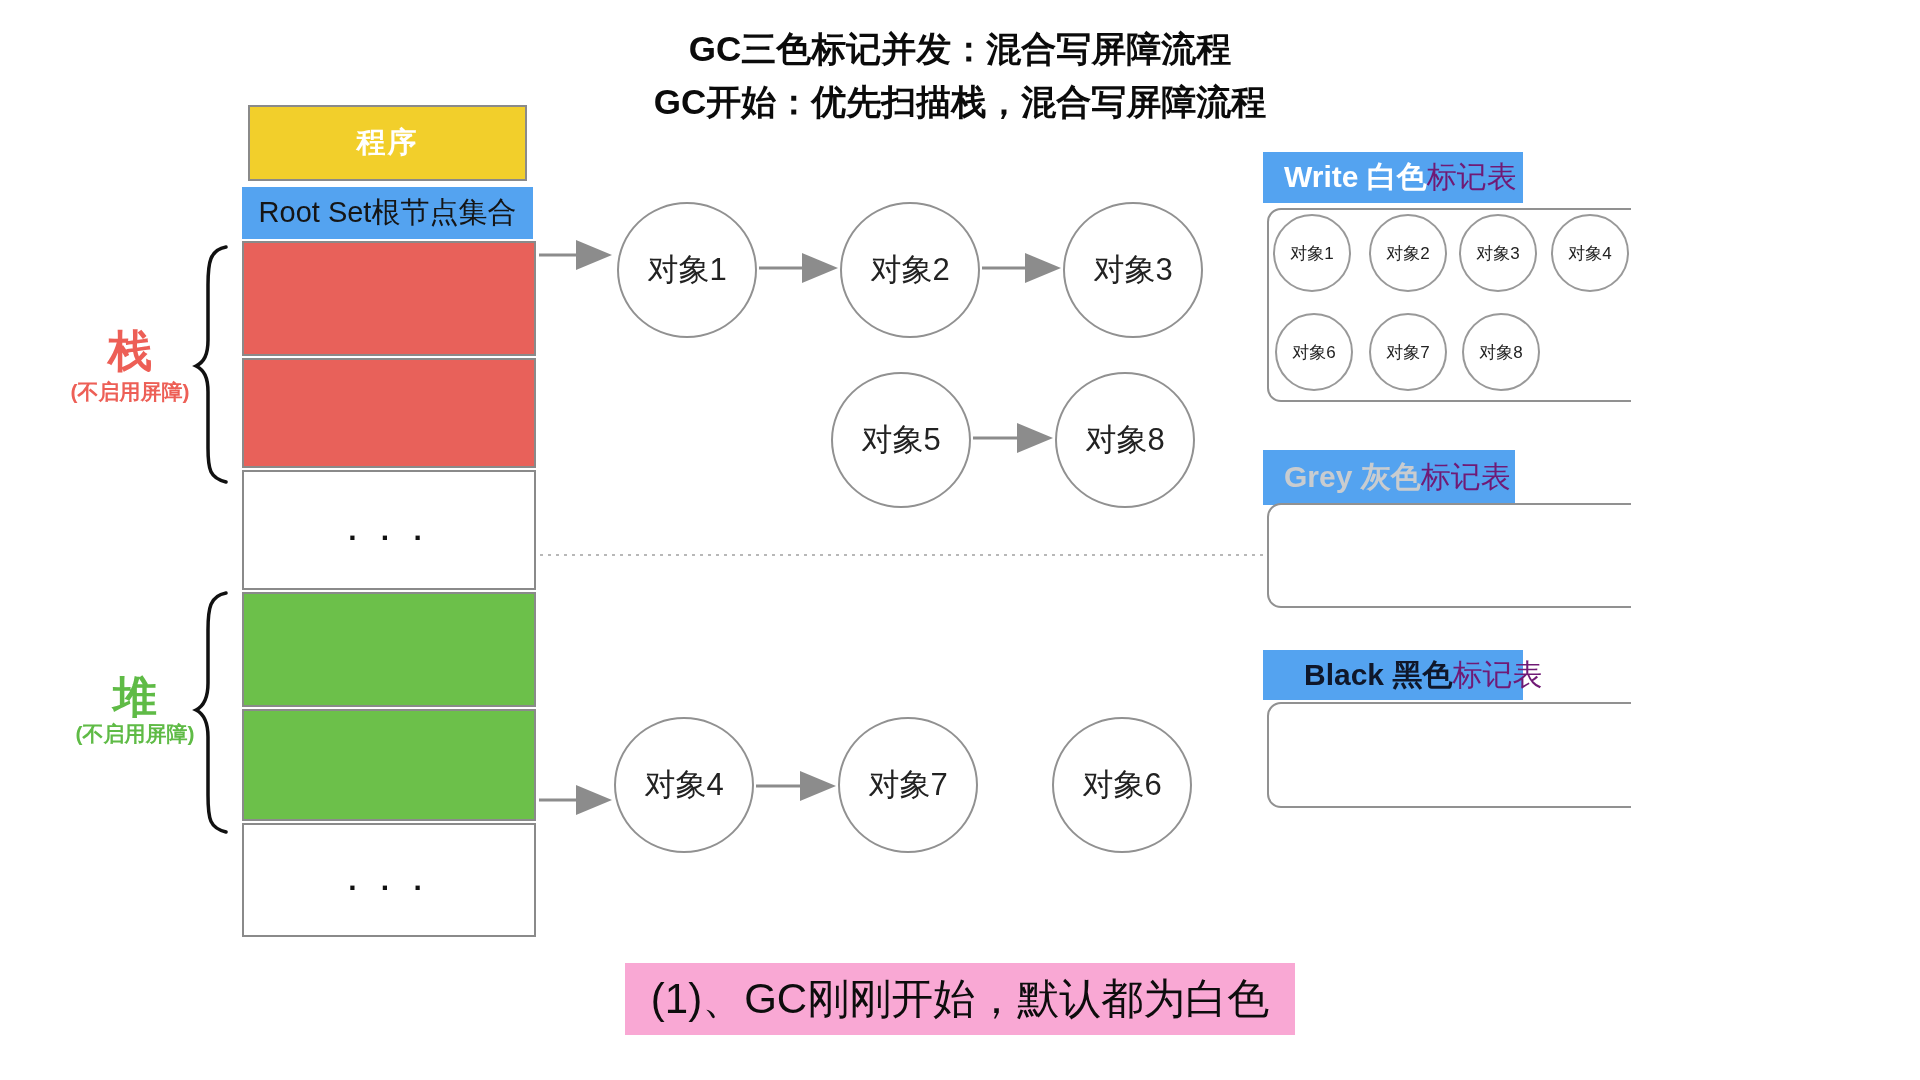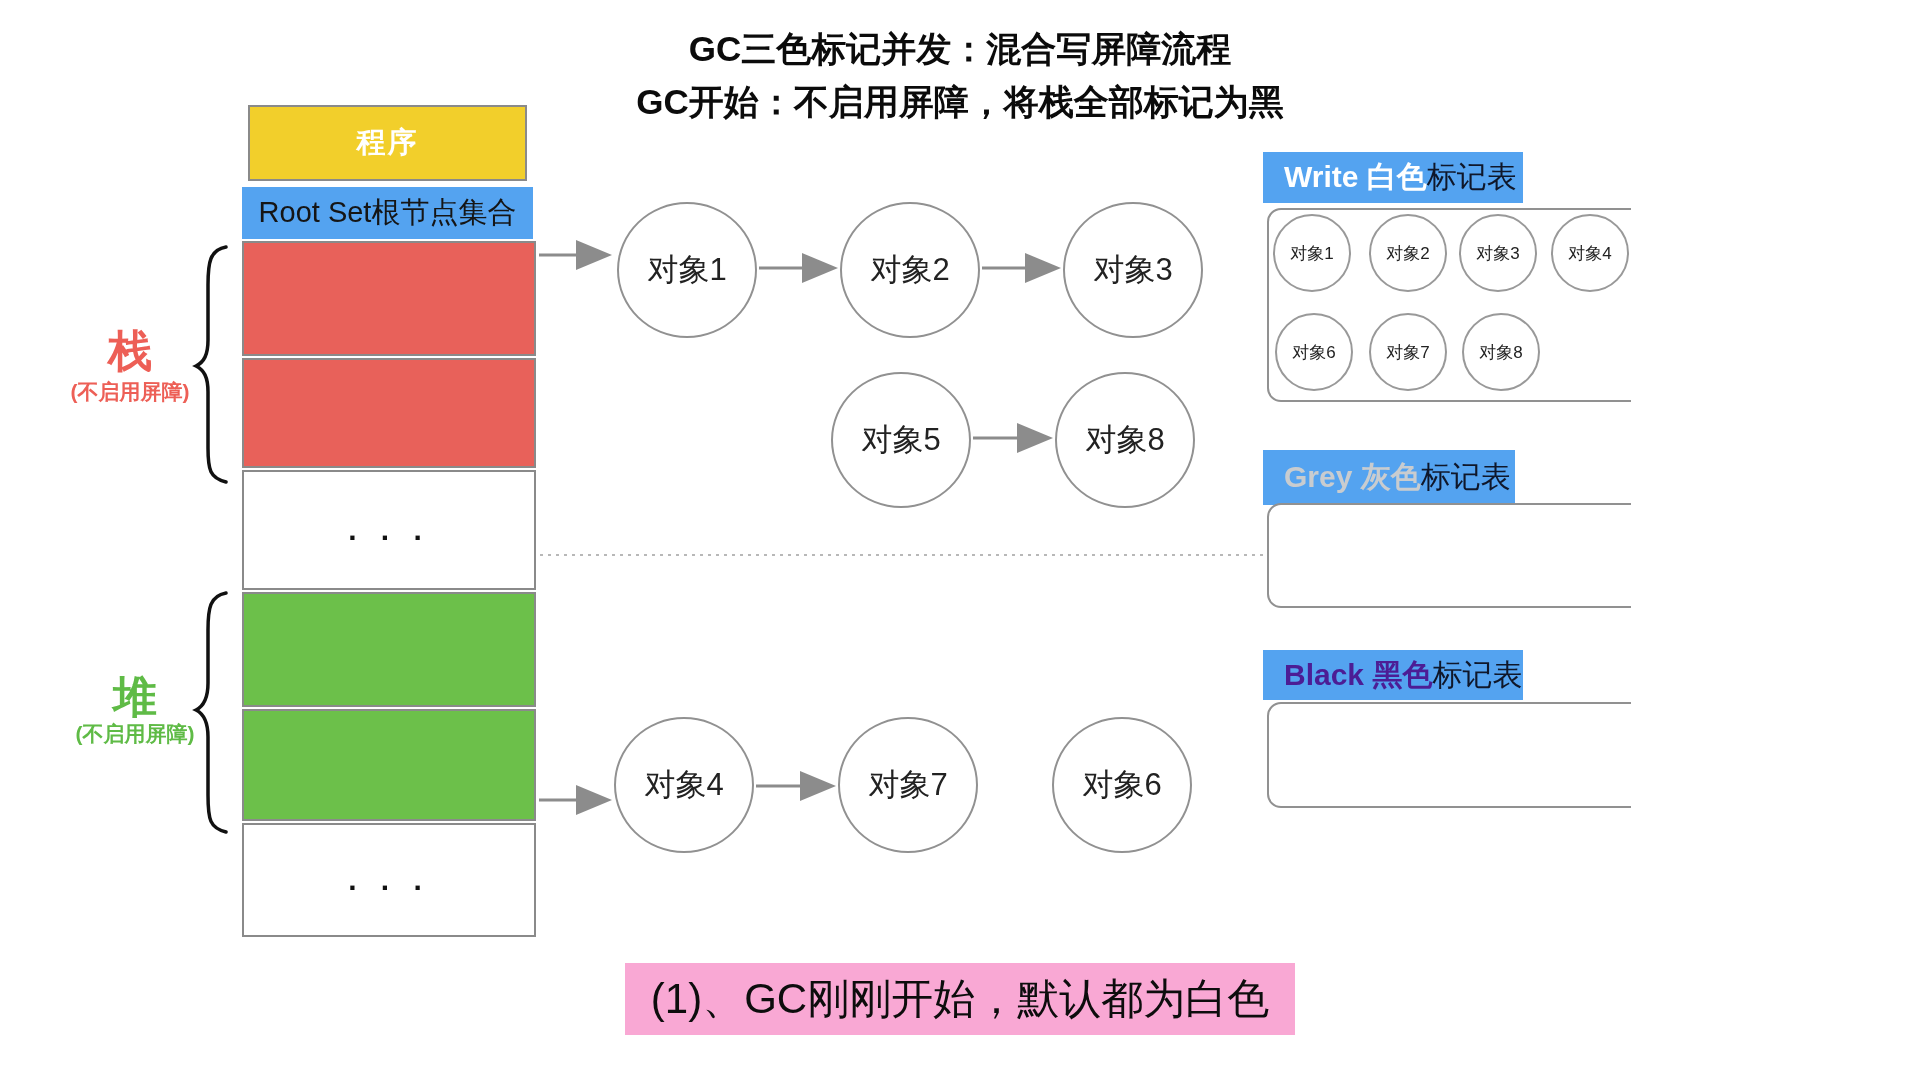--- a/index.html
+++ b/index.html
@@ -32,22 +32,22 @@
   .node{width:140px;height:136px;border:2px solid #919191;border-radius:50%;
         background:#fff;display:flex;align-items:center;justify-content:center;
         font-size:31px;color:#222;}
 
   
   .thead{background:#54A3F0;display:flex;align-items:center;padding-left:21px;
          font-size:30px;white-space:nowrap;}
   .thead .en{font-weight:bold;}
   .white-en{color:#ffffff;}
   .grey-en{color:#C9CCCF;}
-  .black-en{color:#4c1d95;}
-  .thead .cn{color:#0f172a;font-weight:normal;}
+  .black-en{color:#0f172a;margin-left:20px;}
+  .thead .cn{color:#701a75;font-weight:normal;}
   .tbox{background:#ffffff;border:2px solid #919191;border-radius:14px;}
   .mini{width:78px;height:78px;border:2px solid #999;border-radius:50%;background:#fff;
         display:flex;align-items:center;justify-content:center;font-size:17px;color:#222;}
 
   
   .caption{background:#f9a8d4;display:flex;align-items:center;justify-content:center;
            font-size:42px;color:#0d0d0d;}
 </style>
 </head>
 <body>
@@ -77,21 +77,21 @@
 
     <path d="M 226 247 C 210 250 208 262 208 285 L 208 340 C 208 355 204 362 196 366
              C 204 370 208 377 208 392 L 208 448 C 208 470 210 478 226 482" fill="none" stroke="#111" stroke-width="3.5" stroke-linecap="round"></path>
 
     <path d="M 226 593 C 210 596 208 608 208 630 L 208 683 C 208 698 204 706 196 710
              C 204 714 208 722 208 737 L 208 795 C 208 820 210 828 226 832" fill="none" stroke="#111" stroke-width="3.5" stroke-linecap="round"></path>
   </svg>
 
   <div class="abs title">
     <div>GC三色标记并发：混合写屏障流程</div>
-    <div>GC开始：不启用屏障，将栈全部标记为黑</div>
+    <div>GC开始：优先扫描栈，混合写屏障流程</div>
   </div>
 
   <div class="abs membox program" style="left:248px;top:105px;width:279px;height:76px;">程序</div>
   <div class="abs membox rootset" style="left:242px;top:187px;width:291px;height:52px;">Root Set根节点集合</div>
   <div class="abs membox redbox" style="left:242px;top:241px;width:294px;height:115px;"></div>
   <div class="abs membox redbox" style="left:242px;top:358px;width:294px;height:110px;"></div>
   <div class="abs membox whitebox" style="left:242px;top:470px;width:294px;height:120px;">. . .</div>
   <div class="abs membox greenbox" style="left:242px;top:592px;width:294px;height:115px;"></div>
   <div class="abs membox greenbox" style="left:242px;top:709px;width:294px;height:112px;"></div>
   <div class="abs membox whitebox" style="left:242px;top:823px;width:294px;height:114px;">. . .</div>

